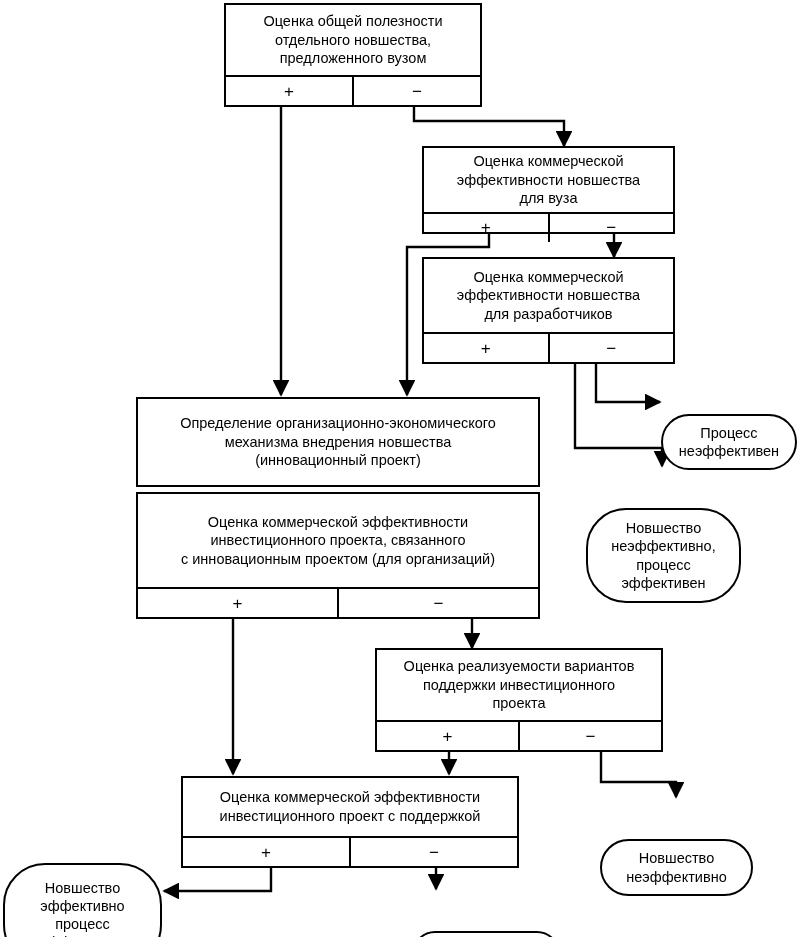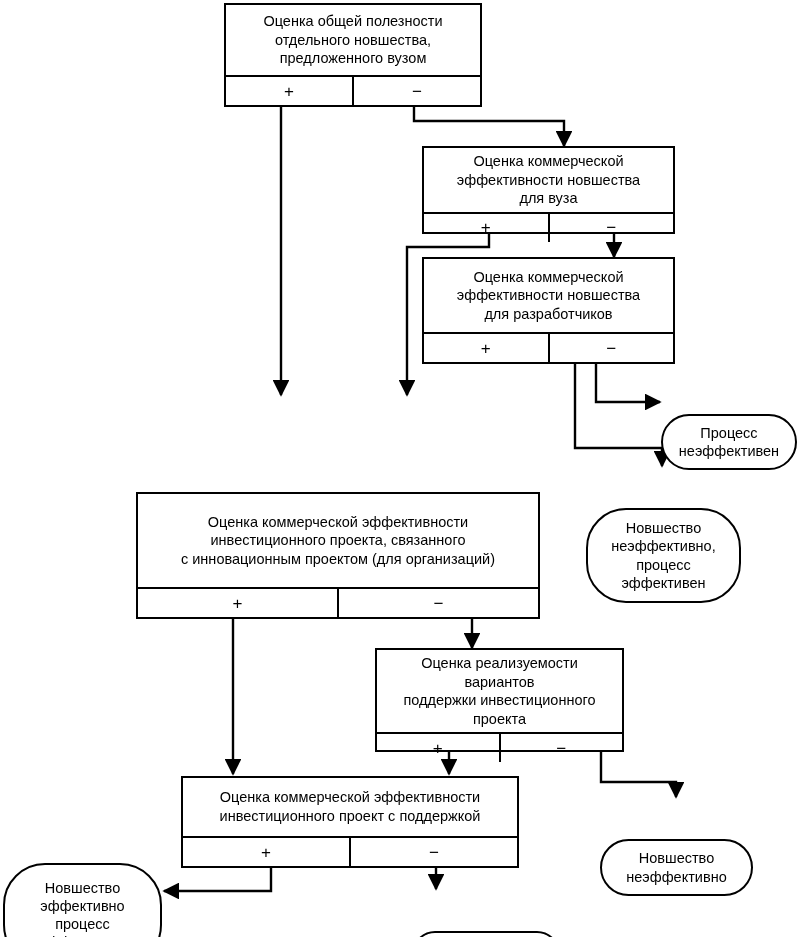--- a/index.html
+++ b/index.html
@@ -143,32 +143,37 @@
   <div class="node" style="left:422px; top:257px; width:253px; height:107px;">
     <div class="body">Оценка коммерческой
 эффективности новшества
 для разработчиков</div>
     <div class="verdicts">
       <div class="cell plus">+</div>
       <div class="cell minus">−</div>
     </div>
   </div>
 
+  <div class="node" style="left:136px; top:397px; width:404px; height:90px;">
+    <div class="body">Определение организационно-экономического
+механизма внедрения новшества
+(инновационный проект)</div>
+  </div>
 
   <div class="node" style="left:136px; top:492px; width:404px; height:127px;">
     <div class="body">Оценка коммерческой эффективности
 инвестиционного проекта, связанного
 с инновационным проектом (для организаций)</div>
     <div class="verdicts">
       <div class="cell plus">+</div>
       <div class="cell minus">−</div>
     </div>
   </div>
 
-  <div class="node" style="left:375px; top:648px; width:249px; height:104px;">
+  <div class="node" style="left:375px; top:648px; width:288px; height:104px;">
     <div class="body">Оценка реализуемости вариантов
 поддержки инвестиционного
 проекта</div>
     <div class="verdicts">
       <div class="cell plus">+</div>
       <div class="cell minus">−</div>
     </div>
   </div>
 
   <div class="node" style="left:181px; top:776px; width:338px; height:92px;">

